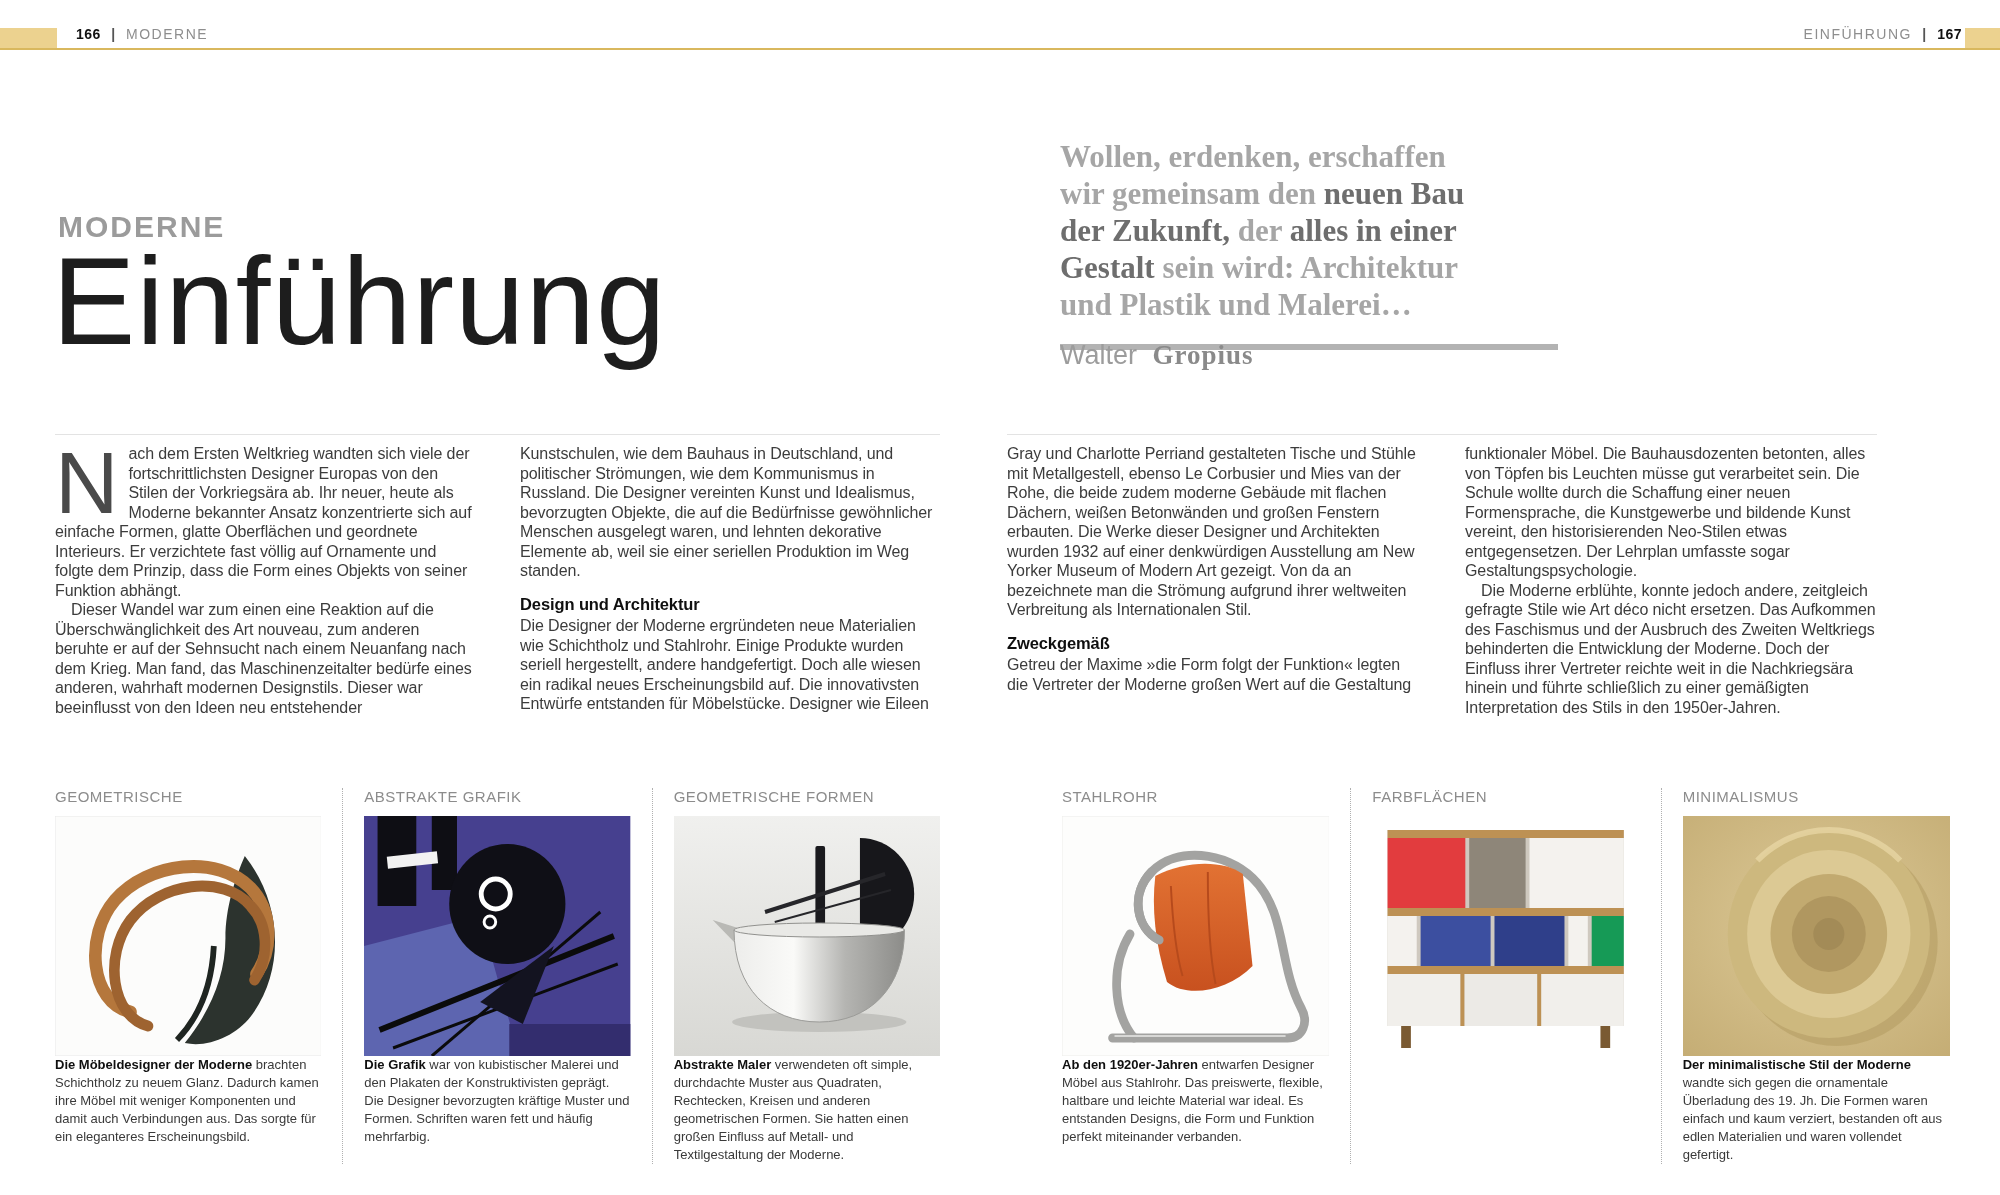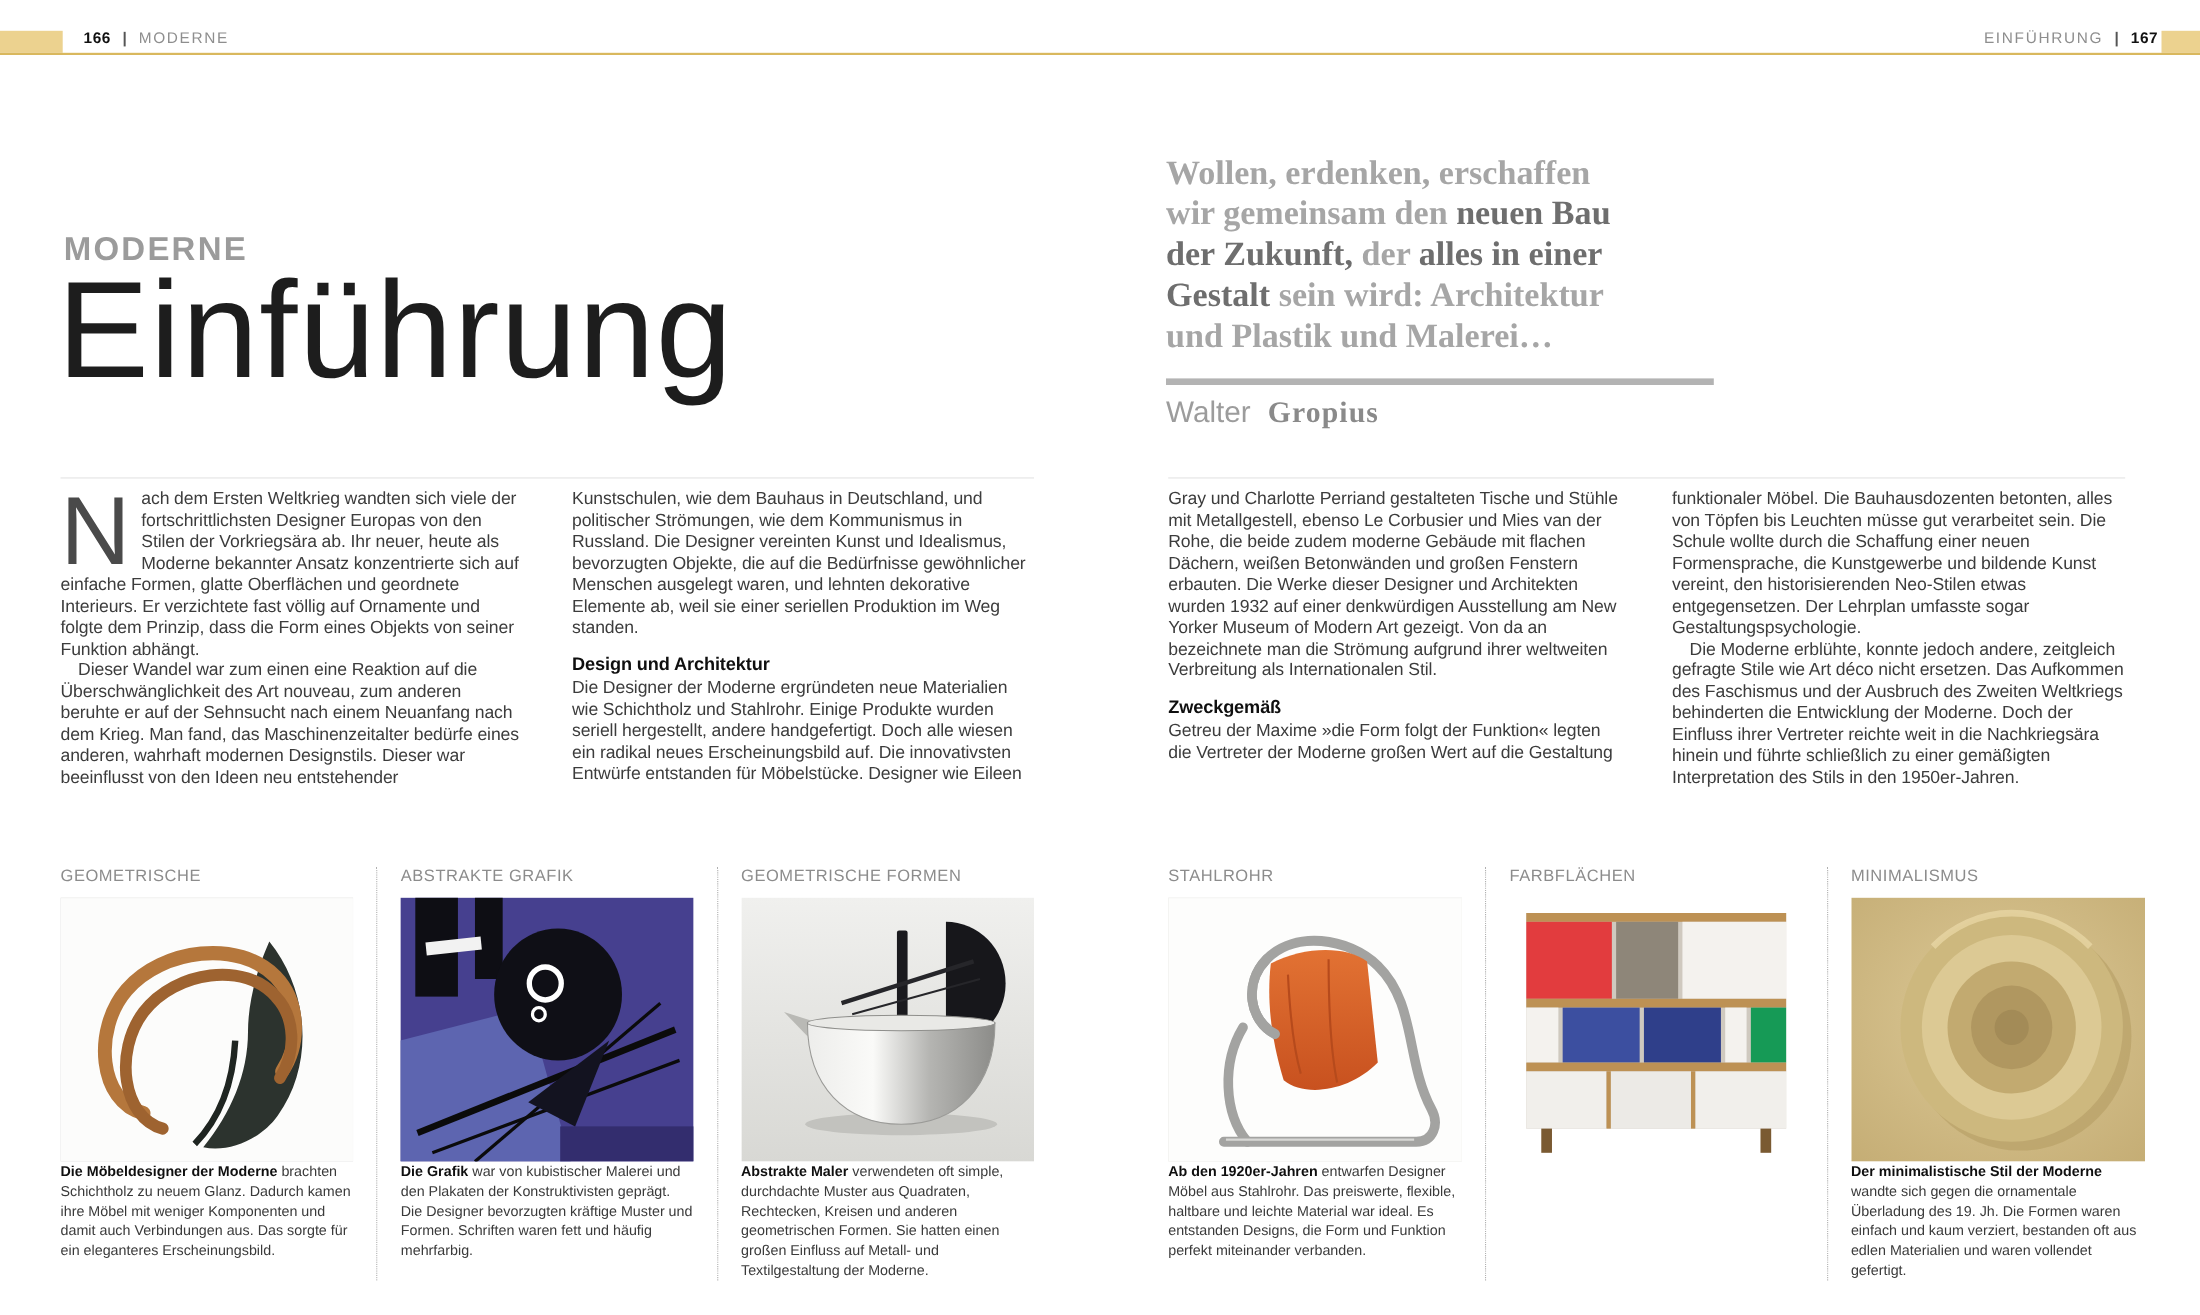--- a/index.html
+++ b/index.html
@@ -21,35 +21,35 @@
   
   .kicker{position:absolute;left:58px;top:210px;font-size:30px;font-weight:bold;
           color:#9b9b9b;letter-spacing:2px;}
   .main-title{position:absolute;left:52px;top:238px;font-size:125px;font-weight:100;
           line-height:1;color:#1d1d1d;letter-spacing:1px;}
 
   
   .bodyblock{position:absolute;top:434px;display:flex;gap:45px;border-top:1px solid #e3e3e3;
           padding-top:9px;}
   .bodyblock.lft{left:55px;width:885px;}
-  .bodyblock.rgt{left:1062px;width:870px;gap:46px;}
+  .bodyblock.rgt{left:1007px;width:870px;gap:46px;}
   .col{width:420px;font-size:16px;line-height:19.5px;color:#3c3c3c;letter-spacing:-0.1px;}
   .col p{margin:0;}
   .col p.indent{text-indent:16px;}
   .col h3{margin:14px 0 2px 0;font-size:16.5px;color:#0f0f0f;}
   .dropcap{float:left;font-size:88px;line-height:70px;font-weight:100;color:#4a4a4a;
           padding:4px 10px 0 0;}
 
   
   .quote{position:absolute;left:1060px;top:138px;width:515px;
          font-family:"Liberation Serif",serif;font-weight:bold;
          font-size:31px;line-height:37px;color:#a6a6a6;white-space:pre-line;}
   .quote .q-bold{color:#6e6e6e;}
   .quote-rule{position:absolute;left:1060px;top:344px;width:498px;height:6px;background:#b3b3b3;}
-  .attribution{position:absolute;left:1060px;top:360px;font-size:27px;}
+  .attribution{position:absolute;left:1060px;top:340px;font-size:27px;}
   .attribution .first{color:#9c9c9c;}
   .attribution .last{font-family:"Liberation Serif",serif;font-weight:bold;color:#8a8a8a;
          letter-spacing:1px;padding-left:8px;}
 
   
   .tiles{position:absolute;top:788px;display:flex;align-items:stretch;}
   .tiles.lft{left:55px;width:885px;}
   .tiles.rgt{left:1062px;width:888px;}
   .tile{flex:1 1 0;min-width:0;}
   .tile + .tile{border-left:1px dotted #b0b0b0;padding-left:21px;margin-left:21px;}

